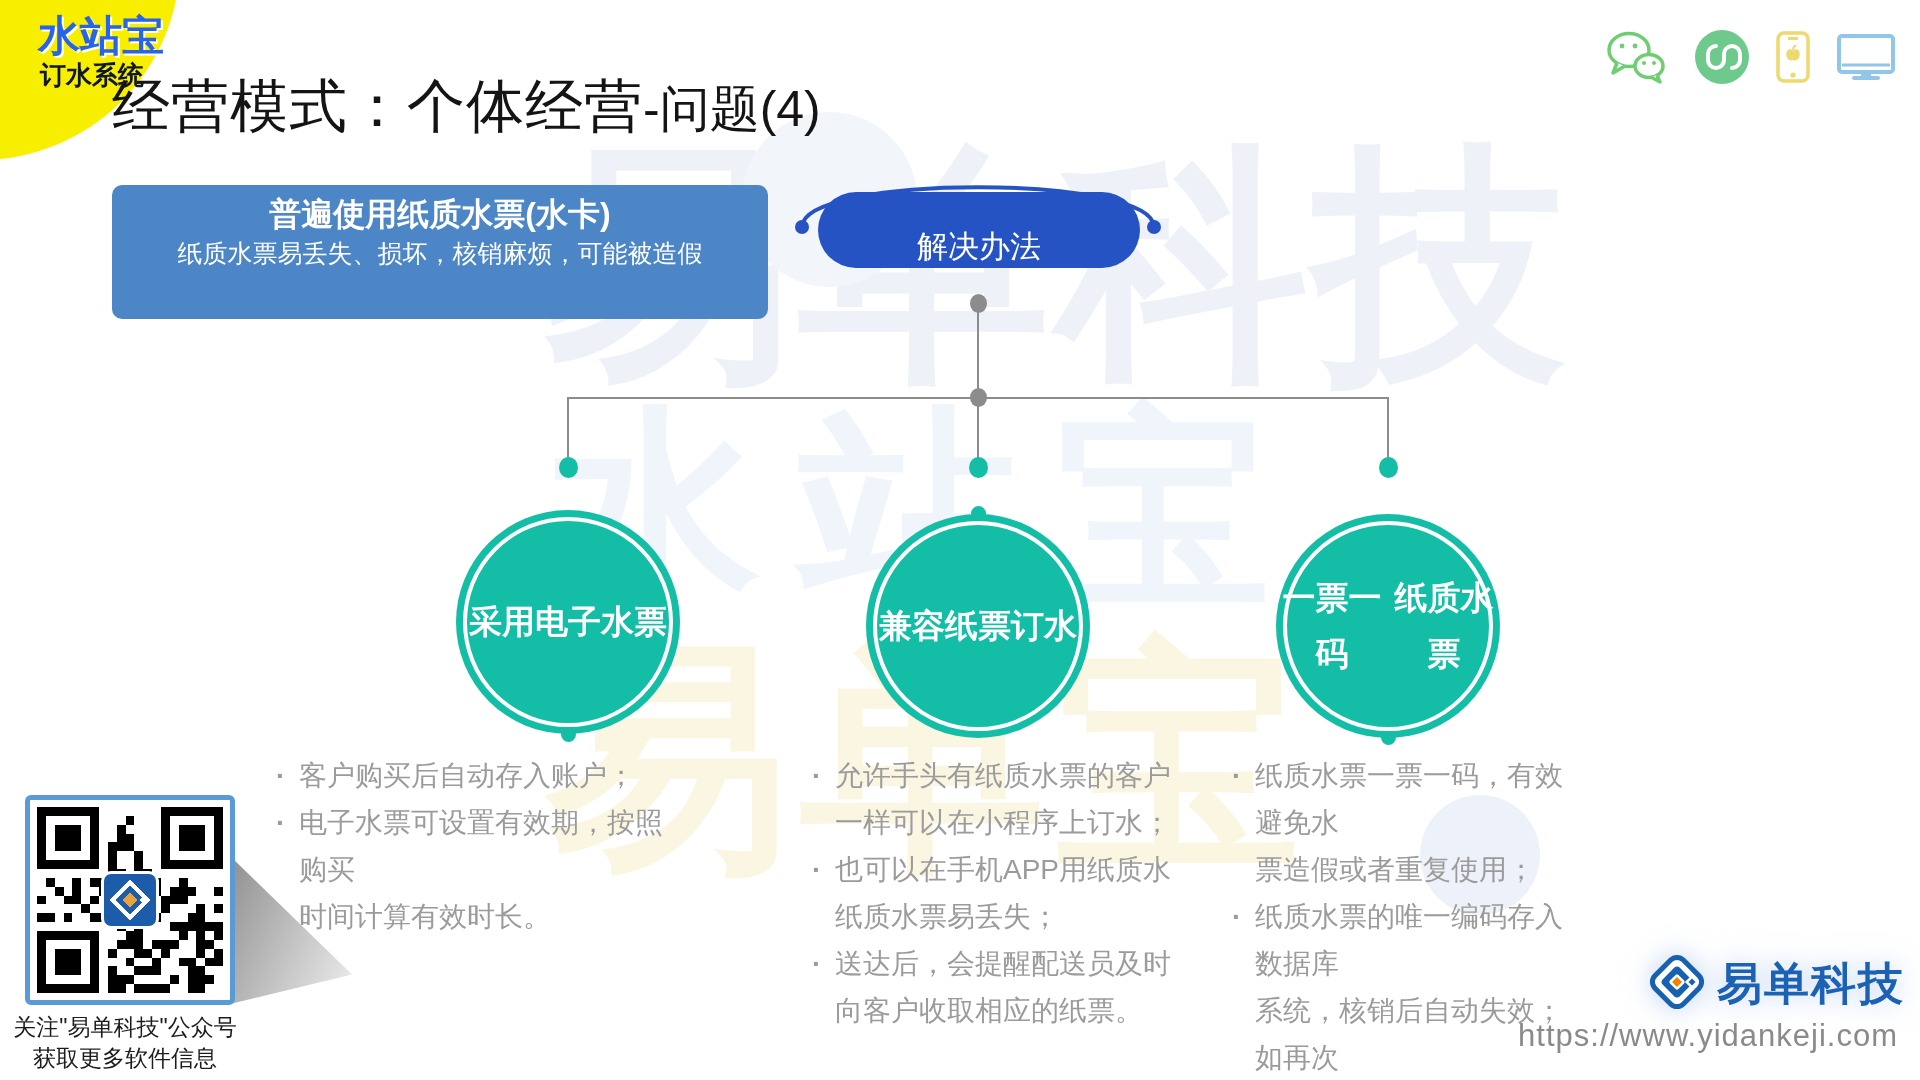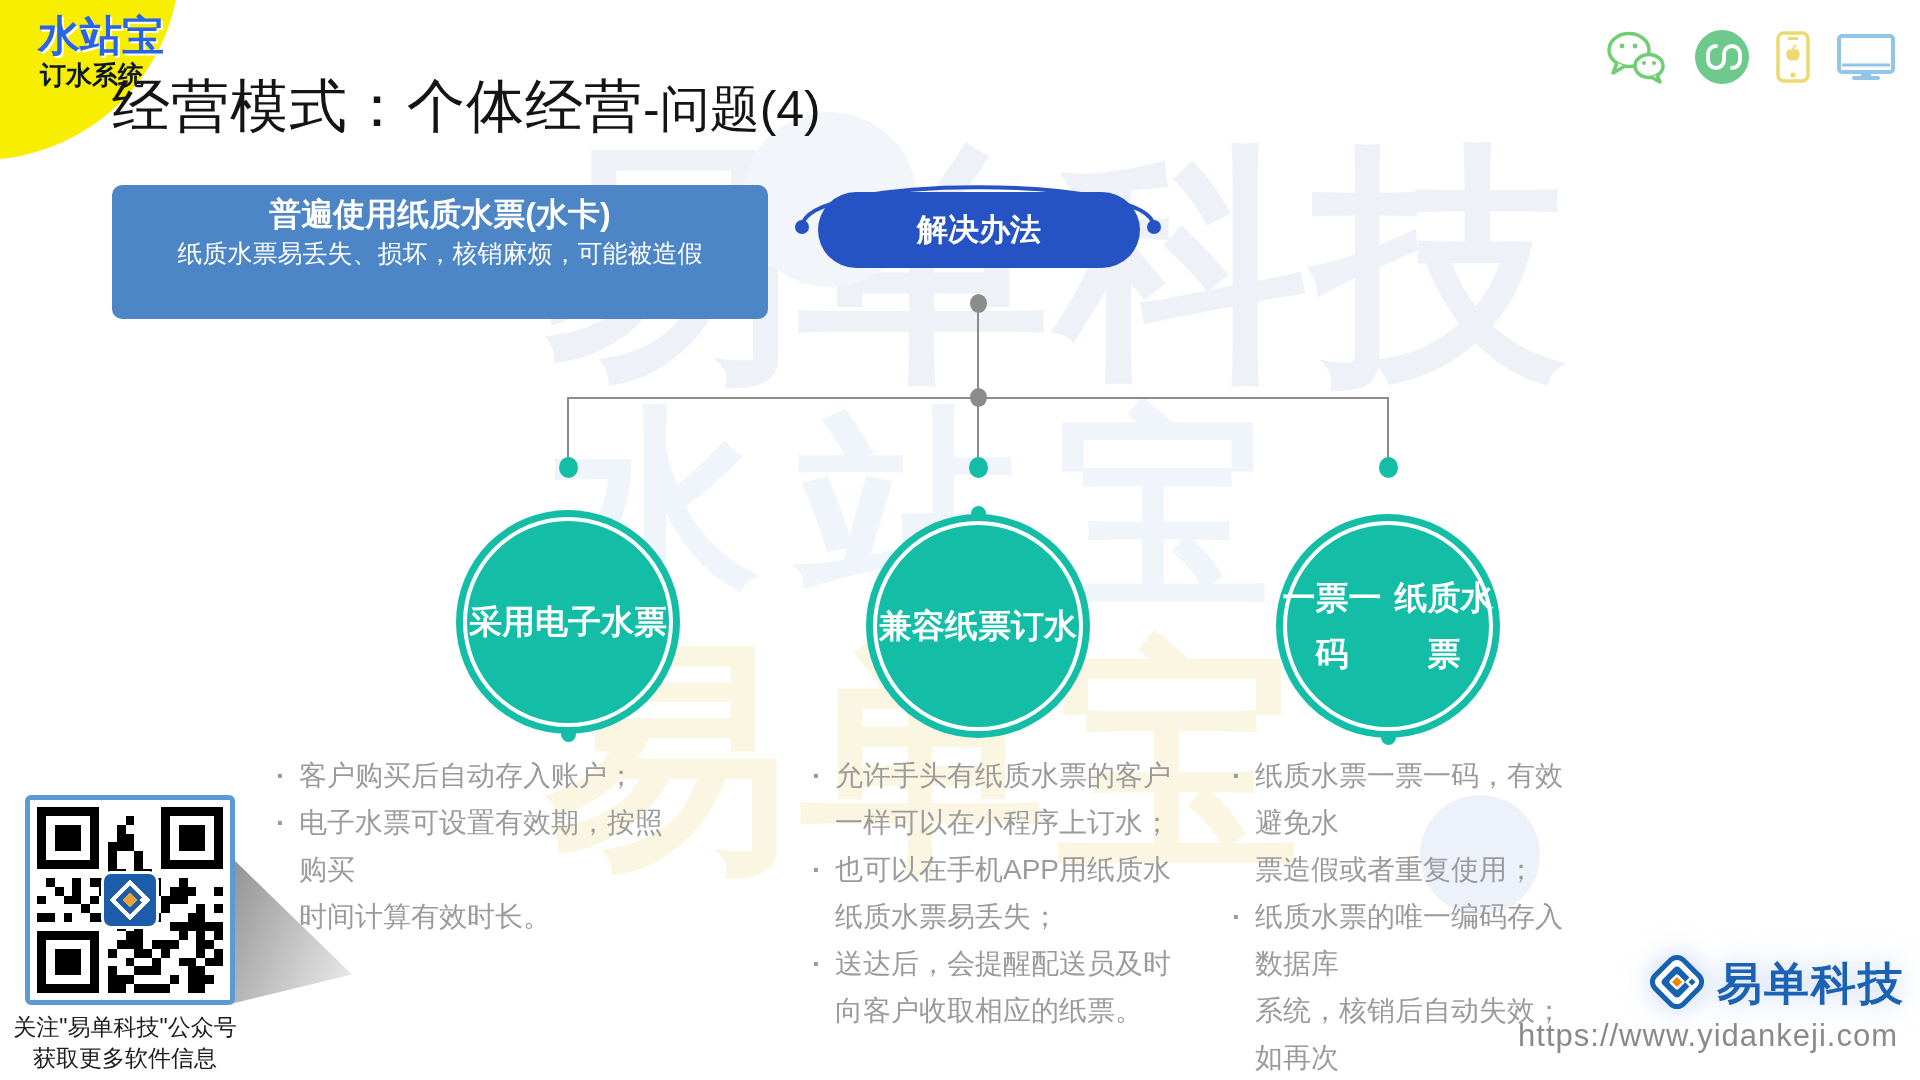--- a/index.html
+++ b/index.html
@@ -25,22 +25,22 @@
   
   .topbar{position:absolute;left:1605px;top:28px;width:290px;height:62px;display:flex;
           align-items:center;justify-content:space-between;z-index:2;}
   
   .problem-box{position:absolute;left:112px;top:185px;width:656px;height:134px;background:#4C86C6;
                border-radius:10px;color:#fff;text-align:center;z-index:2;}
   .problem-box .t{margin-top:8px;font-size:32px;font-weight:bold;}
   .problem-box .d{font-size:25px;}
   
   .pill{position:absolute;left:818px;top:192px;width:322px;height:76px;background:#2653C3;
-        border-radius:40px;color:#fff;font-size:31px;font-weight:bold;display:flex;
-        align-items:center;justify-content:center;z-index:3;}
+        border-radius:40px;color:#fff;font-size:31px;font-weight:normal;display:flex;
+        align-items:flex-end;justify-content:center;z-index:3;}
   .pill-arc{position:absolute;left:792px;top:166px;z-index:2;}
   
   .line{position:absolute;background:#8C8C8C;z-index:1;}
   .dot{position:absolute;border-radius:50%;z-index:2;}
   .dot-gray{background:#8C8C8C;width:17px;height:19px;}
   .dot-teal{background:#14BEA6;width:19px;height:21px;}
   .dot-apex{background:#14BEA6;width:15px;height:15px;}
   
   .sol-circle{position:absolute;width:224px;height:224px;border-radius:50%;background:#14BEA6;
               color:#fff;display:flex;flex-direction:row;align-items:center;justify-content:center;

